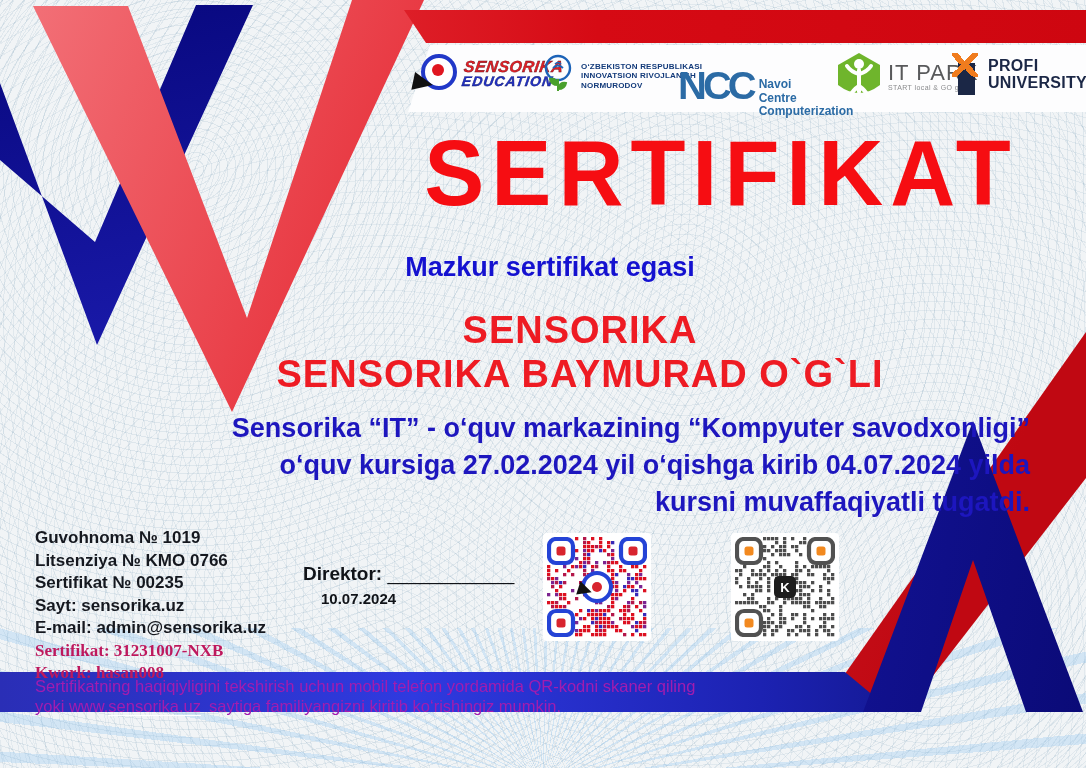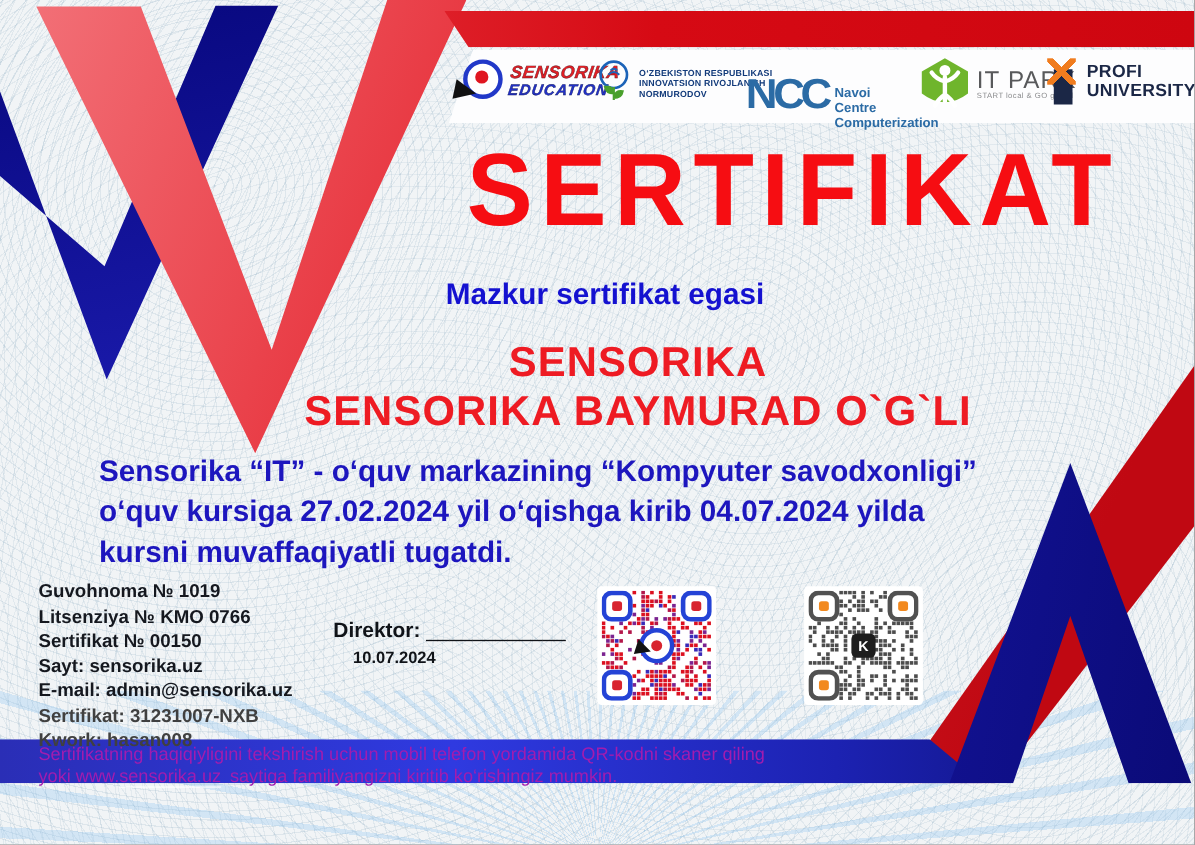--- a/index.html
+++ b/index.html
@@ -31,24 +31,24 @@
     clip-path:polygon(0px 672px,845px 672px,893px 712px,0px 712px);}
   .blue-chevron{z-index:3;background:linear-gradient(100deg,#4444e4 0%,#1d1dba 45%,#0a0a76 100%);
     clip-path:polygon(973px 421px,1083px 712px,1026px 712px,973px 560px,921px 712px,863px 712px);}
   
   .content{z-index:5;}
   .title{left:360px;top:122px;width:722px;text-align:center;color:#f60d12;
     font-size:90px;font-weight:800;letter-spacing:7px;transform:scaleY(1.04);white-space:nowrap;}
   .subtitle{left:300px;top:252px;width:500px;text-align:center;color:#1411d0;font-size:27px;font-weight:700;}
   .name{left:80px;top:308px;width:1000px;text-align:center;color:#ee1b23;font-weight:800;
     font-size:38px;line-height:44px;letter-spacing:1px;}
-  .body-text{left:90px;top:410px;width:940px;text-align:left;color:#1d16be;font-weight:700;
+  .body-text{left:90px;top:410px;width:940px;text-align:right;color:#1d16be;font-weight:700;
     font-size:27px;line-height:37px;}
   .details{left:35px;top:527px;font-size:17px;font-weight:700;line-height:22.5px;color:#15181f;}
-  .details .accent{color:#404040;}
+  .details .accent{color:#be185d;font-family:Liberation Serif, serif;}
   .director{left:303px;top:563px;font-size:19px;font-weight:700;color:#101318;white-space:nowrap;}
   .director .sig{letter-spacing:0;font-weight:400;}
   .dir-date{left:321px;top:590px;font-size:15px;font-weight:700;color:#101318;}
   .qr-pad{top:533px;width:108px;height:108px;background:#fff;border-radius:4px;z-index:5;}
   .qr-pad svg{position:absolute;left:4px;top:4px;}
   .qrl{left:543px;} .qrr{left:731px;}
   .qr-center{position:absolute;left:50%;top:50%;transform:translate(-50%,-50%);}
   .qrl-logo{width:24px;height:24px;border-radius:50%;background:#fff;border:4px solid #2443d6;}
   .qrl-dot{position:absolute;left:7px;top:7px;width:10px;height:10px;border-radius:50%;background:#d8242e;}
   .qrl-arrow{position:absolute;left:-7px;top:8px;width:0;height:0;border-top:7px solid transparent;
@@ -168,21 +168,21 @@
 
   <div class="abs content body-text">
     <div>Sensorika “IT” - o‘quv markazining “Kompyuter savodxonligi”</div>
     <div>o‘quv kursiga 27.02.2024 yil o‘qishga kirib 04.07.2024 yilda</div>
     <div>kursni muvaffaqiyatli tugatdi.</div>
   </div>
 
   <div class="abs content details">
     <div>Guvohnoma № 1019</div>
     <div>Litsenziya № KMO 0766</div>
-    <div>Sertifikat № 00150</div>
+    <div>Sertifikat № 00235</div>
     <div>Sayt: sensorika.uz</div>
     <div>E-mail: admin@sensorika.uz</div>
     <div class="accent">Sertifikat: 31231007-NXB</div>
     <div class="accent">Kwork: hasan008</div>
   </div>
 
   <div class="abs content director">
     <span>Direktor:</span>
     <span class="sig">____________</span>
   </div>

